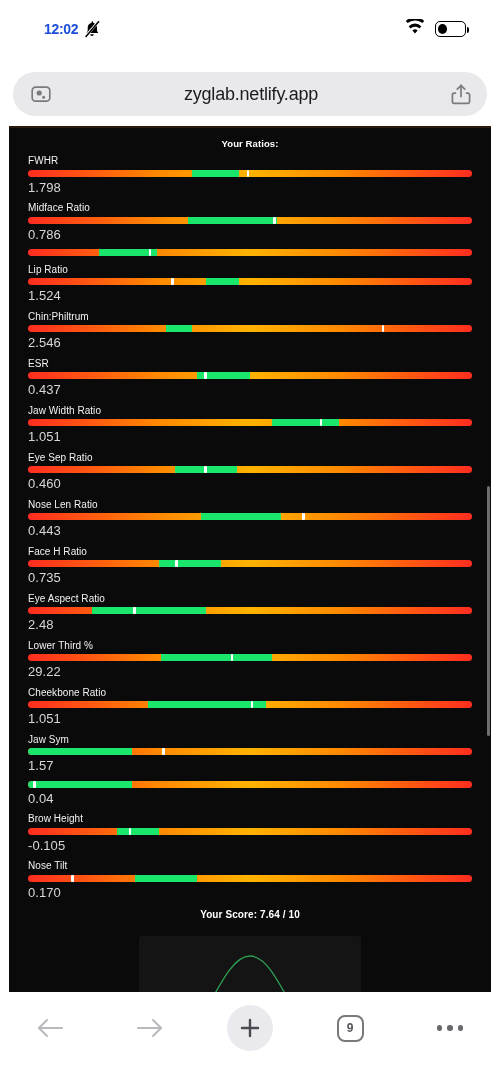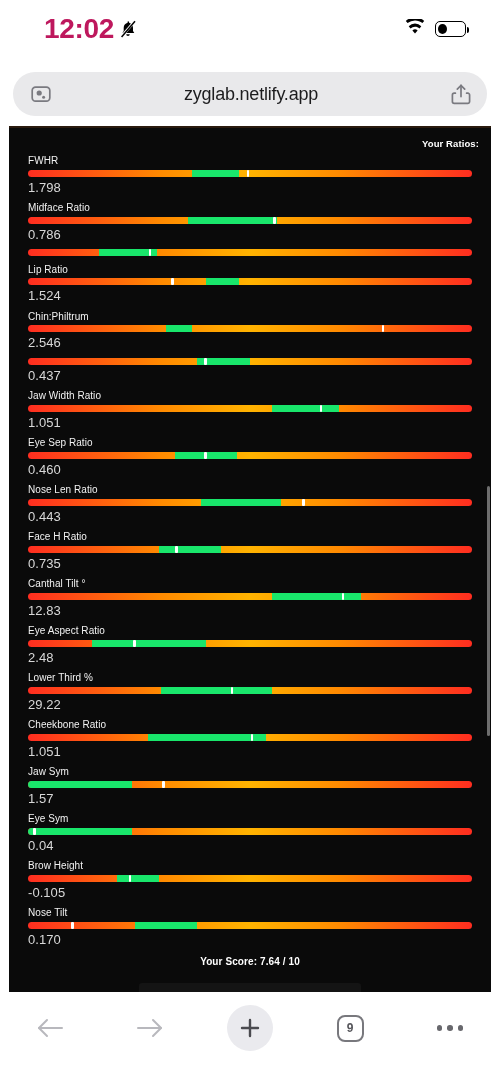--- a/index.html
+++ b/index.html
@@ -12,21 +12,21 @@
   }
   #app { position: relative; width: 500px; height: 1087px; background: #fff; }
 
   
   .status-bar {
     position: absolute; top: 0; left: 0; width: 500px; height: 58px;
     display: flex; align-items: center; justify-content: space-between;
     padding: 0 34px 0 44px;
   }
   .status-left { display: flex; align-items: center; gap: 5px; }
-  .clock { font-size: 28px; font-weight: 700; color: #be185d; letter-spacing: -0.3px; }
+  .clock { font-size: 14px; font-weight: 700; color: #1d4ed8; letter-spacing: -0.3px; }
   .bell-muted { position: relative; width: 18px; height: 20px; }
   .bell-muted svg { display: block; }
   .status-right { display: flex; align-items: center; gap: 9px; }
   .battery {
     width: 31px; height: 16px; border: 1.6px solid #000; border-radius: 5px;
     position: relative; display: flex; align-items: center; padding: 0 2px;
   }
   .battery::after {
     content: ""; position: absolute; right: -4px; top: 5px;
     width: 2px; height: 6px; background: #000; border-radius: 0 2px 2px 0;
@@ -49,22 +49,22 @@
 
   
   .page {
     position: absolute; top: 126px; left: 9px; width: 482px; height: 866px;
     background: #0a0a0a; overflow: hidden;
   }
   .page-top-rule { height: 2px; background: #2a1a0e; width: 100%; }
   .page-inner { padding: 0; position: relative; height: 100%; }
 
   .section-title {
-    text-align: right; color: #ffffff; font-size: 9.5px; font-weight: 700;
-    padding: 10px 12px 6px 0; letter-spacing: 0.1px;
+    text-align: center; color: #ffffff; font-size: 9.5px; font-weight: 700;
+    padding: 10px 0 6px 0; letter-spacing: 0.1px;
   }
 
   .ratios { padding: 0 19px 0 19px; }
   .ratio-row { margin-bottom: 7.5px; }
   .ratio-label {
     color: #f2f2f2; font-size: 10px; font-weight: 400;
     margin-bottom: 3.5px; letter-spacing: 0.05px; line-height: 1.1;
   }
   .ratio-bar {
     position: relative; height: 7px; border-radius: 4px; overflow: hidden;
@@ -210,20 +210,21 @@
           </div>
           <div class="ratio-row">
             <div class="ratio-label">Chin:Philtrum</div>
             <div class="ratio-bar">
               <div class="ratio-green" style="left: 31%; width: 6%;"></div>
               <div class="ratio-marker" style="left: calc(80% - 1.25px);"></div>
             </div>
             <div class="ratio-value">2.546</div>
           </div>
           <div class="ratio-row">
+            <div class="ratio-label">ESR</div>
             <div class="ratio-bar">
               <div class="ratio-green" style="left: 38%; width: 12%;"></div>
               <div class="ratio-marker" style="left: calc(40% - 1.25px);"></div>
             </div>
             <div class="ratio-value">0.437</div>
           </div>
           <div class="ratio-row">
             <div class="ratio-label">Jaw Width Ratio</div>
             <div class="ratio-bar">
               <div class="ratio-green" style="left: 55%; width: 15%;"></div>
@@ -249,28 +250,20 @@
           </div>
           <div class="ratio-row">
             <div class="ratio-label">Face H Ratio</div>
             <div class="ratio-bar">
               <div class="ratio-green" style="left: 29.5%; width: 14%;"></div>
               <div class="ratio-marker" style="left: calc(33.5% - 1.25px);"></div>
             </div>
             <div class="ratio-value">0.735</div>
           </div>
           <div class="ratio-row">
-            <div class="ratio-label">Canthal Tilt °</div>
-            <div class="ratio-bar">
-              <div class="ratio-green" style="left: 55%; width: 20%;"></div>
-              <div class="ratio-marker" style="left: calc(71% - 1.25px);"></div>
-            </div>
-            <div class="ratio-value">12.83</div>
-          </div>
-          <div class="ratio-row">
             <div class="ratio-label">Eye Aspect Ratio</div>
             <div class="ratio-bar">
               <div class="ratio-green" style="left: 14.5%; width: 25.5%;"></div>
               <div class="ratio-marker" style="left: calc(24% - 1.25px);"></div>
             </div>
             <div class="ratio-value">2.48</div>
           </div>
           <div class="ratio-row">
             <div class="ratio-label">Lower Third %</div>
             <div class="ratio-bar">
@@ -289,21 +282,20 @@
           </div>
           <div class="ratio-row">
             <div class="ratio-label">Jaw Sym</div>
             <div class="ratio-bar">
               <div class="ratio-green" style="left: 0%; width: 23.5%;"></div>
               <div class="ratio-marker" style="left: calc(30.5% - 1.25px);"></div>
             </div>
             <div class="ratio-value">1.57</div>
           </div>
           <div class="ratio-row">
-            <div class="ratio-label">Eye Sym</div>
             <div class="ratio-bar">
               <div class="ratio-green" style="left: 0%; width: 23.5%;"></div>
               <div class="ratio-marker" style="left: calc(1.5% - 1.25px);"></div>
             </div>
             <div class="ratio-value">0.04</div>
           </div>
           <div class="ratio-row">
             <div class="ratio-label">Brow Height</div>
             <div class="ratio-bar">
               <div class="ratio-green" style="left: 20%; width: 9.5%;"></div>

